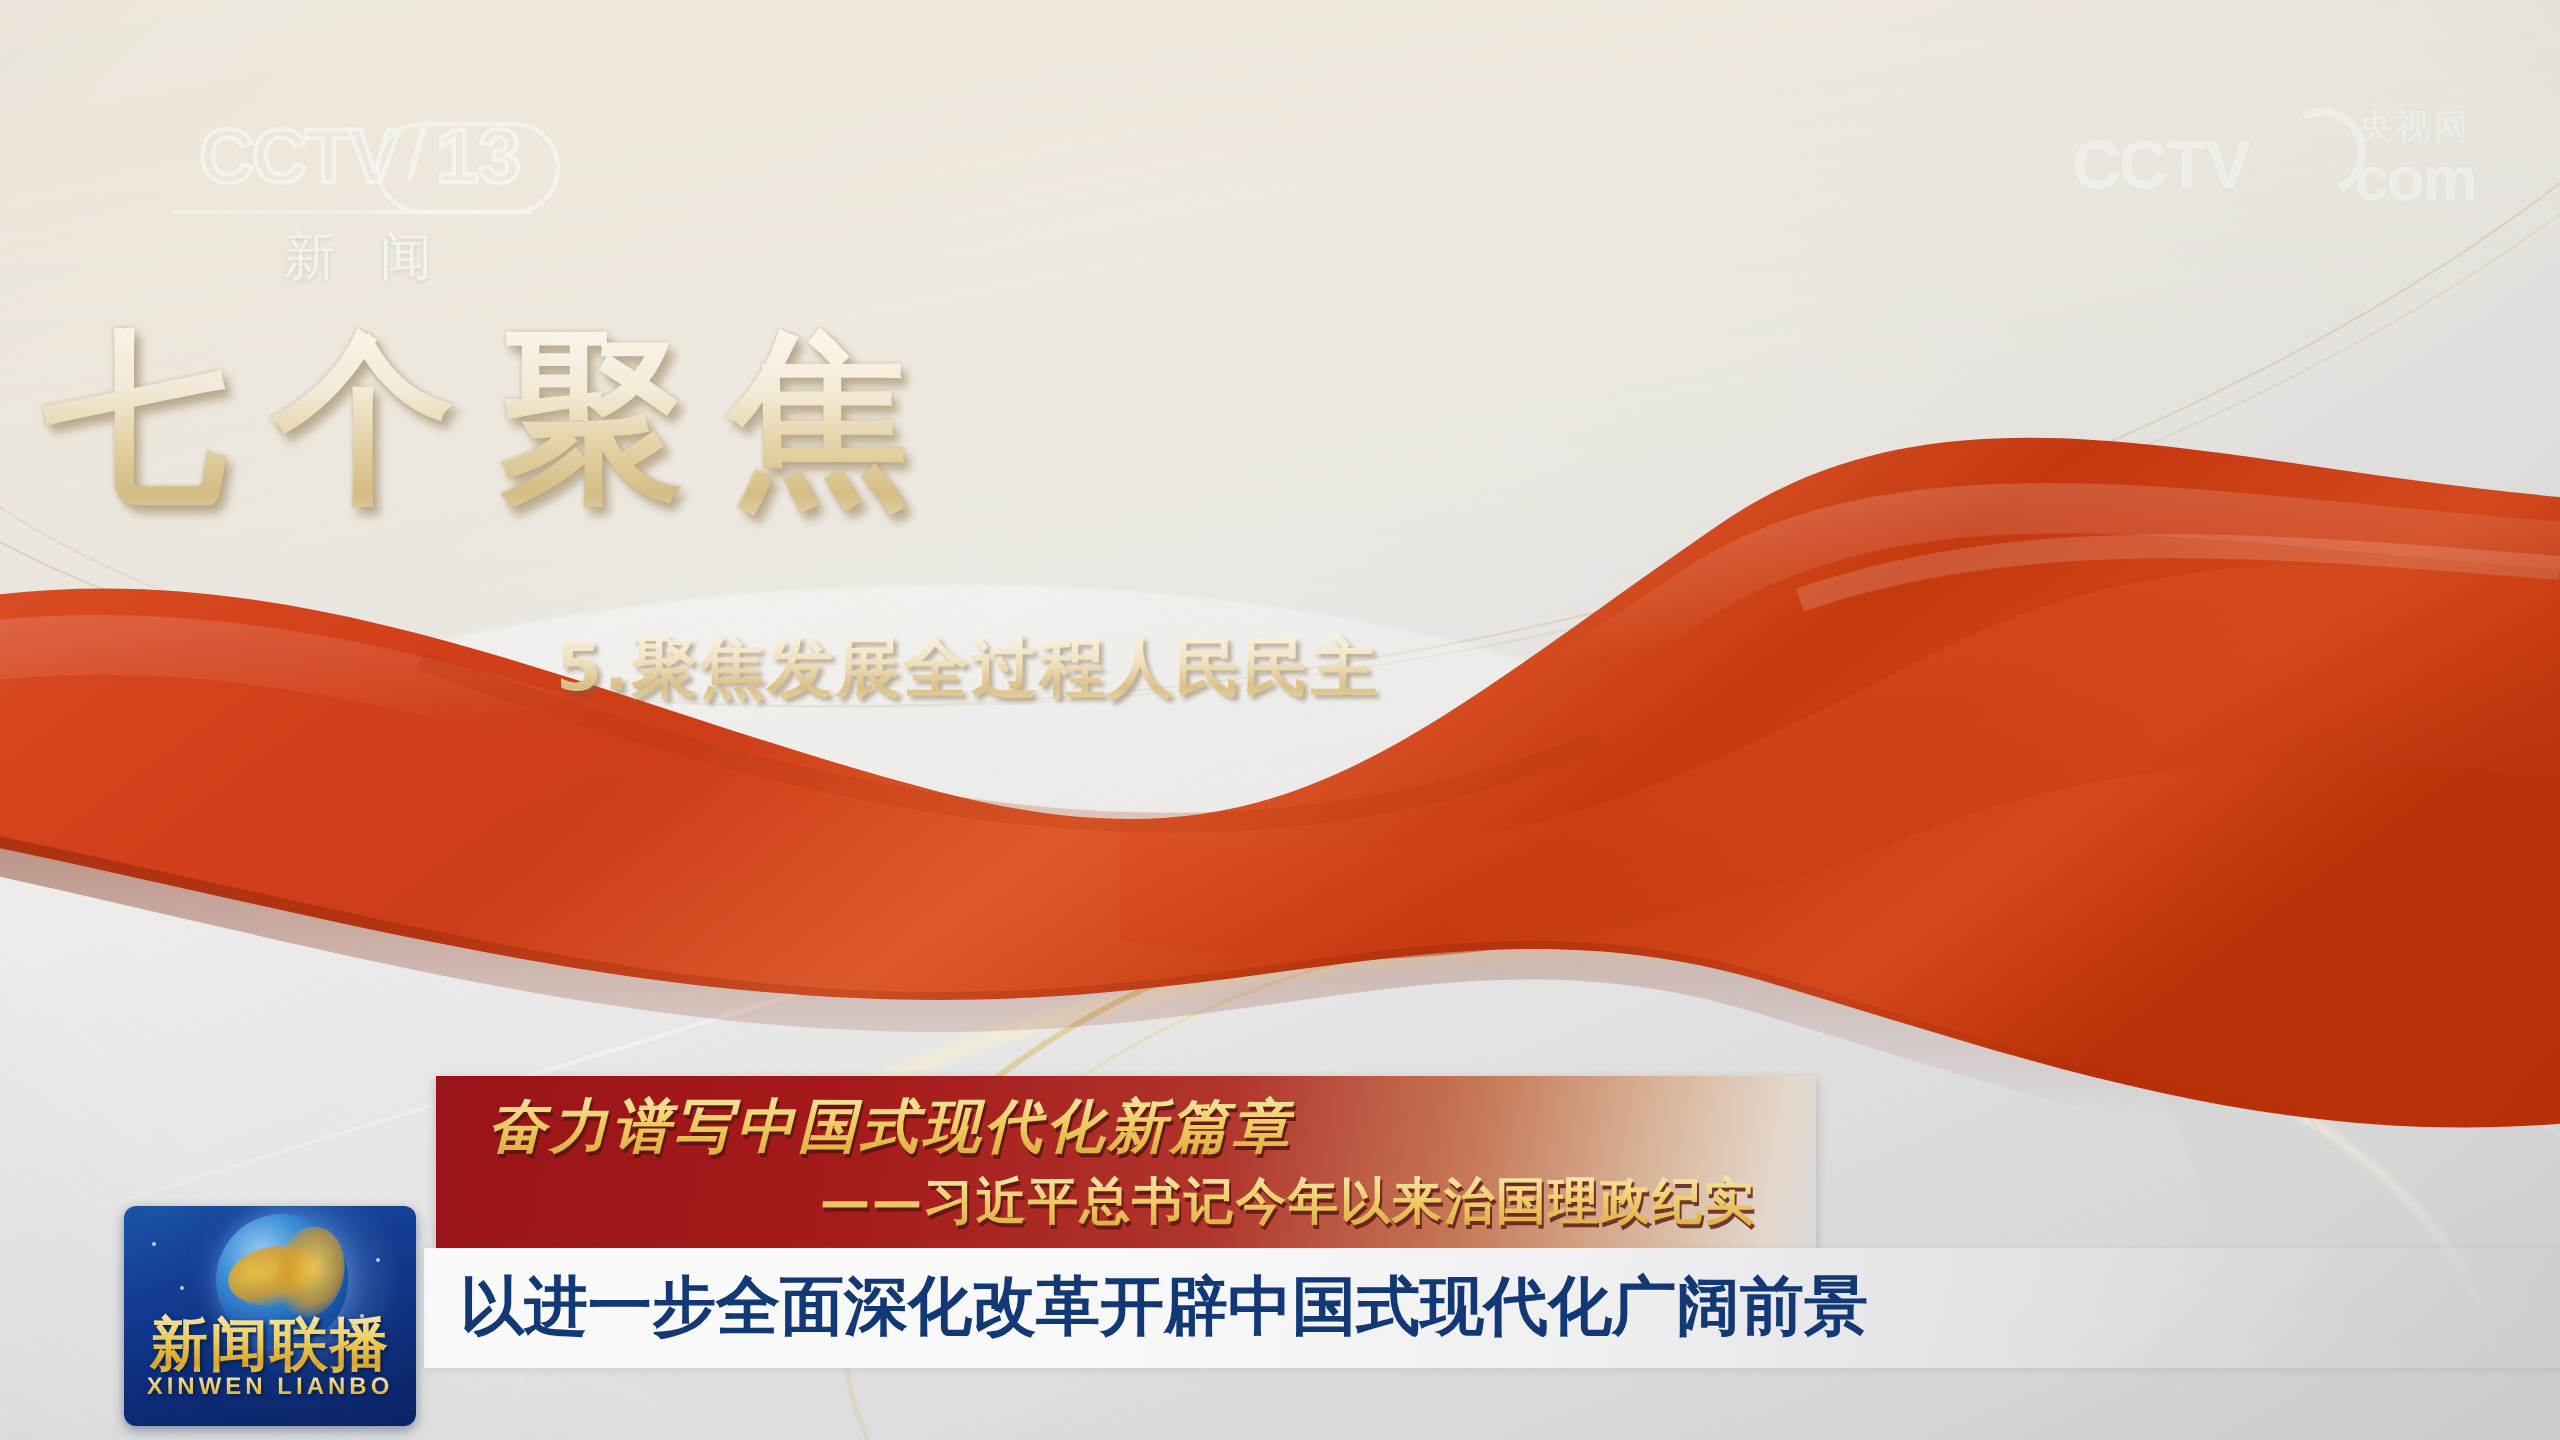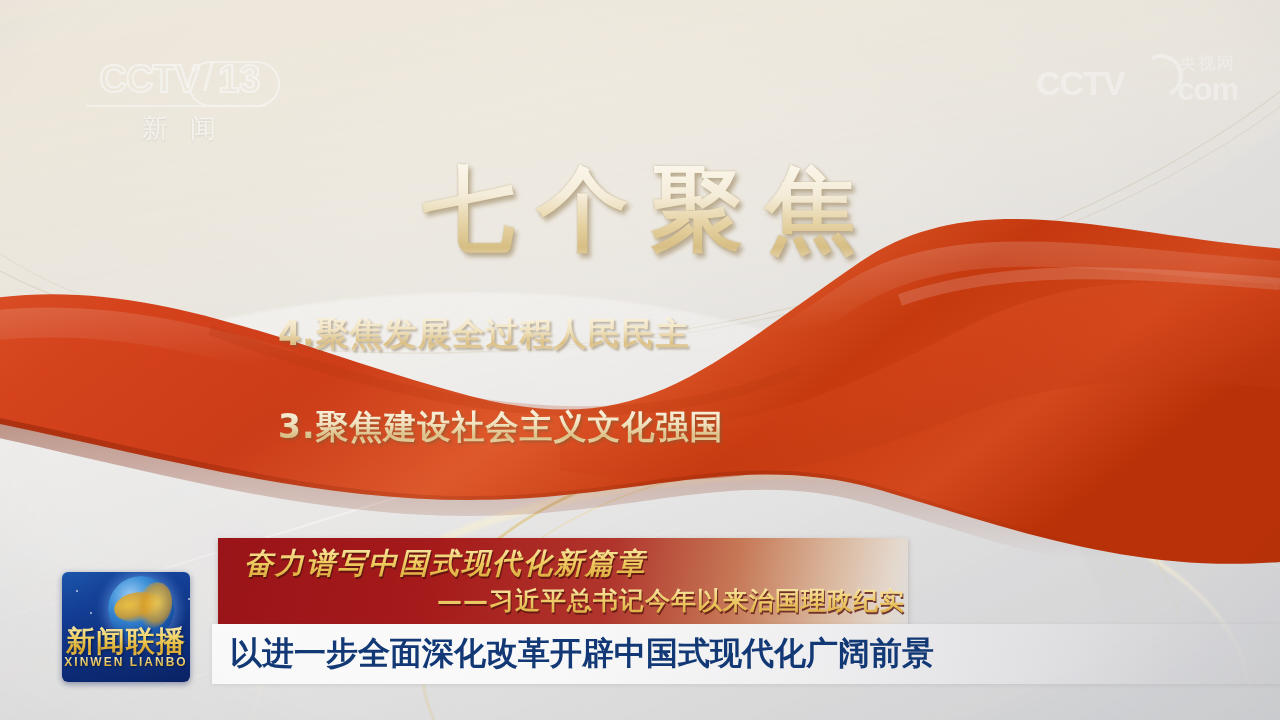--- a/index.html
+++ b/index.html
@@ -132,21 +132,20 @@
     letter-spacing:2px; font-weight:500;
   }
   #cctv-com .cw-com {
     position:absolute; right:-2px; top:20px; font-size:31px; color:#fff;
     font-weight:700; letter-spacing:-1px;
   }
 
   
   #main-title {
     position:absolute; left:0; right:0; top:148px;
-    text-align:center;
     font-size:92px; font-weight:700; letter-spacing:22px;
     font-family:Liberation Sans, sans-serif;
     color:#f7f2e2;
     background:linear-gradient(180deg,#fffdf4 0%,#f6eedb 38%,#e6d3a3 62%,#d8bf85 80%,#f3e9cf 100%);
     -webkit-background-clip:text; background-clip:text;
     -webkit-text-fill-color:transparent;
     text-shadow:none;
     filter:drop-shadow(3px 4px 2px rgba(150,130,95,.45)) drop-shadow(0 0 1px rgba(180,155,105,.6));
     padding-left:22px;
   }
@@ -176,21 +175,21 @@
     font-size:29px; font-weight:700; letter-spacing:2px;
     font-family:"DejaVu Serif","Liberation Serif",serif;
     font-style:italic;
     color:#f6d36a;
     background:linear-gradient(180deg,#fdf1b6 0%,#f3cf63 45%,#d9a531 100%);
     -webkit-background-clip:text; background-clip:text;
     -webkit-text-fill-color:transparent;
     filter:drop-shadow(1px 2px 0 rgba(90,20,15,.85));
   }
   #red-banner .rb-line2 {
-    position:absolute; right:3px; top:46px;
+    position:absolute; right:30px; top:46px;
     font-size:25px; font-weight:700; letter-spacing:1px;
     font-family:"DejaVu Sans","Liberation Sans",sans-serif;
     background:linear-gradient(180deg,#fdf3c0 0%,#f4d370 45%,#dda93a 100%);
     -webkit-background-clip:text; background-clip:text;
     -webkit-text-fill-color:transparent;
     filter:drop-shadow(1px 2px 0 rgba(90,20,15,.8));
     white-space:nowrap;
   }
 
   
@@ -201,21 +200,21 @@
   }
   #headline-bar .hl-text {
     position:absolute; left:18px; top:50%; transform:translateY(-50%);
     font-size:32px; font-weight:700; letter-spacing:0px;
     font-family:"DejaVu Sans","Liberation Sans",sans-serif;
     color:#123a77; white-space:nowrap;
   }
 
   
   #xwlb-badge {
-    position:absolute; left:62px; top:572px; width:128px; height:110px;
+    position:absolute; left:62px; top:603px; width:146px; height:110px;
     border-radius:6px; overflow:hidden;
     background:
       radial-gradient(circle at 62% 34%, rgba(120,170,235,.55) 0%, rgba(22,60,140,.25) 42%, rgba(10,35,105,0) 64%),
       linear-gradient(165deg,#1b57ad 0%,#13409a 30%,#0d2f80 62%,#0a2468 100%);
     box-shadow:0 2px 6px rgba(20,40,90,.45);
   }
   #xwlb-badge .globe {
     position:absolute; left:46px; top:4px; width:66px; height:66px;
     border-radius:50%;
     background:
@@ -347,22 +346,21 @@
   <div id="cctv-com">
     <span class="cw-main">CCTV</span>
     <span class="cw-ring"></span>
     <span class="cw-cn">央视网</span>
     <span class="cw-com">com</span>
   </div>
 
   <div id="main-title">七个聚焦</div>
 
   <div id="focus-list">
-    <div class="focus-item">4.聚焦发展全过程人民民主</div>
-    <div class="focus-item">3.聚焦建设社会主义文化强国</div>
+    <div class="focus-item">5.聚焦发展全过程人民民主</div>
   </div>
 
   <div id="red-banner">
     <div class="rb-line1">奋力谱写中国式现代化新篇章</div>
     <div class="rb-line2">——习近平总书记今年以来治国理政纪实</div>
   </div>
 
   <div id="headline-bar">
     <div class="hl-text">以进一步全面深化改革开辟中国式现代化广阔前景</div>
   </div>

